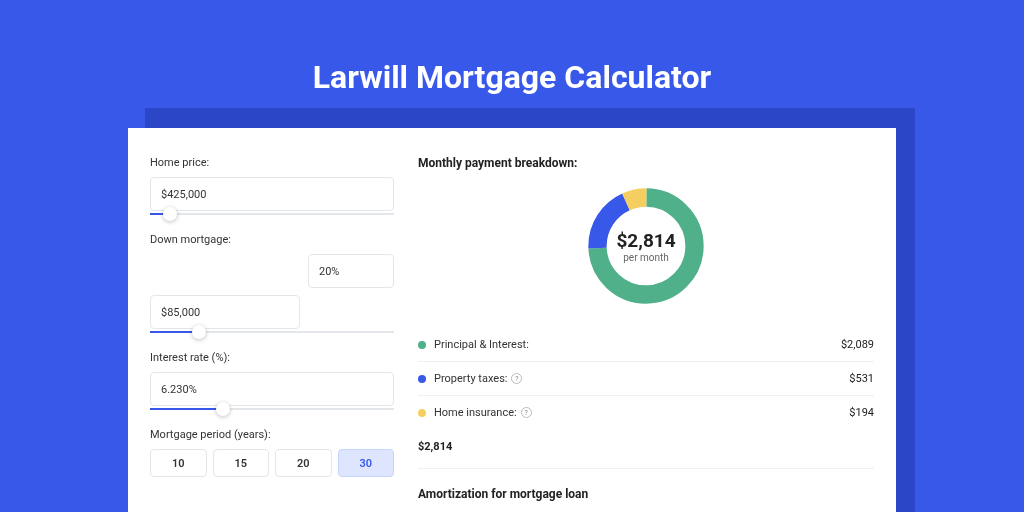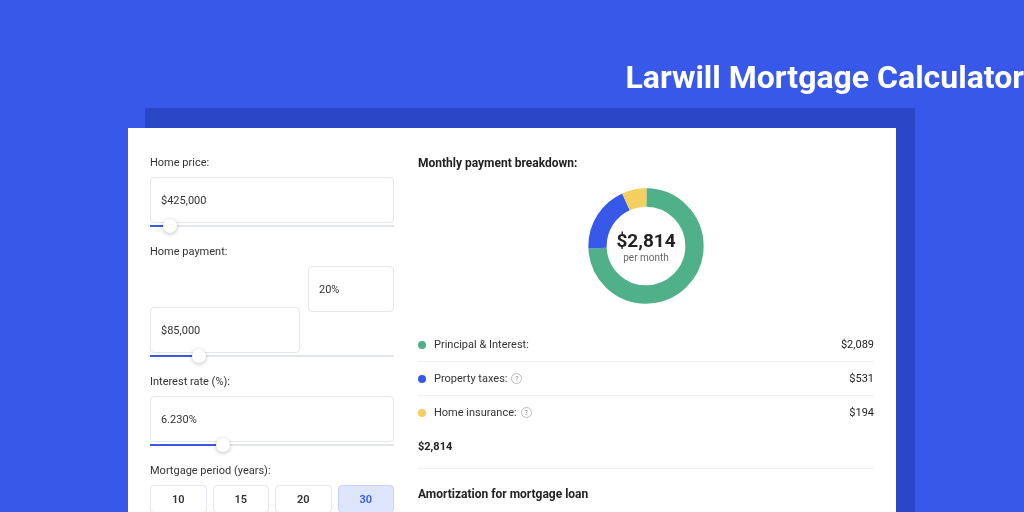--- a/index.html
+++ b/index.html
@@ -1,23 +1,23 @@
 <!DOCTYPE html>
 <html><head>
 <meta charset="utf-8">
 <style>
 * { margin:0; padding:0; box-sizing:border-box; font-family:-apple-system,BlinkMacSystemFont,"Segoe UI",Roboto,Arial,sans-serif; }
 body { background:#3858e9; width:1024px; height:512px; overflow:hidden; }
 .shadow-frame { position:absolute; left:145px; top:108px; width:770px; height:420px; background:#2b47c7; }
-.title { position:absolute; width:100%; top:58px; text-align:right; font-size:32px; font-weight:700; color:#fff; }
+.title { position:absolute; width:100%; top:58px; text-align:center; font-size:32px; font-weight:700; color:#fff; }
 .card { position:absolute; left:128px; top:128px; width:768px; height:400px; background:#fff; padding:28px 22px; display:flex; gap:24px; }
 .left { width:244px; flex-shrink:0; }
 .right { flex:1; min-width:0; }
 .field-label { font-size:11px; color:#333; margin-bottom:8px; }
-.input { width:100%; height:46px; border:1px solid #e3e6eb; border-radius:4px; padding:0 10px; font-size:11px; color:#333; background:#fff; }
+.input { width:100%; height:34px; border:1px solid #e3e6eb; border-radius:4px; padding:0 10px; font-size:11px; color:#333; background:#fff; }
 .field { margin-bottom:18px; position:relative; }
 .slider-track { height:2px; background:#e3e6eb; position:relative; margin-top:2px; }
 .slider-fill { height:2px; background:#3858e9; position:absolute; left:0; top:0; }
 .slider-thumb { position:absolute; top:-6px; width:14px; height:14px; border-radius:50%; background:#fff; box-shadow:0 1px 4px rgba(0,0,0,.25); }
 .dp-row { display:flex; gap:8px; }
 .dp-row .input:first-child { flex:1.2;margin-top:41px; }
 .dp-row .input:last-child { flex:.6; }
 .period-row { display:flex; gap:6px;align-items:center; }
 .period-btn { flex:1; height:28px; border:1px solid #e3e6eb; border-radius:4px; background:#fff; font-size:11px; font-weight:600; color:#333; display:flex; align-items:center; justify-content:center; cursor:pointer; }
 .period-btn.active { background:#dde5ff; border-color:#c5d3ff; color:#3858e9; }
@@ -51,21 +51,21 @@
     <div class="field">
       <div class="field-label">Home price:</div>
       <input class="input" value="$425,000" style="">
       <div class="slider-track">
         <div class="slider-fill" id="hp-fill" style="width: 8%;"></div>
         <div class="slider-thumb" id="hp-thumb" style="left: calc(8% - 7px);"></div>
       </div>
     </div>
 
     <div class="field">
-      <div class="field-label">Home payment:</div>
+      <div class="field-label">Down mortgage:</div>
       <div class="dp-row">
         <input class="input" value="$85,000" style="">
         <input class="input" value="20%" style="">
       </div>
       <div class="slider-track">
         <div class="slider-fill" id="dp-fill" style="width: 20%;"></div>
         <div class="slider-thumb" id="dp-thumb" style="left: calc(20% - 7px);"></div>
       </div>
     </div>
 

